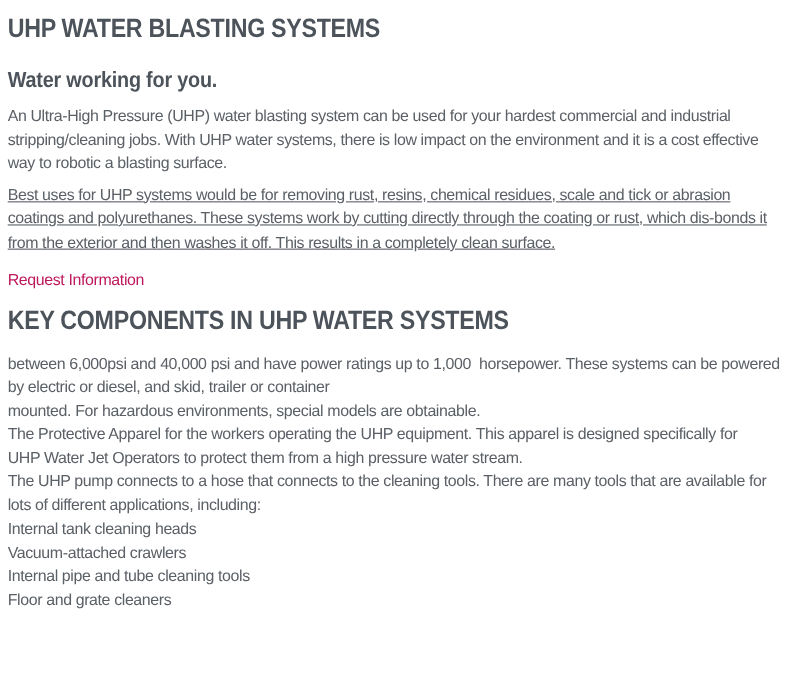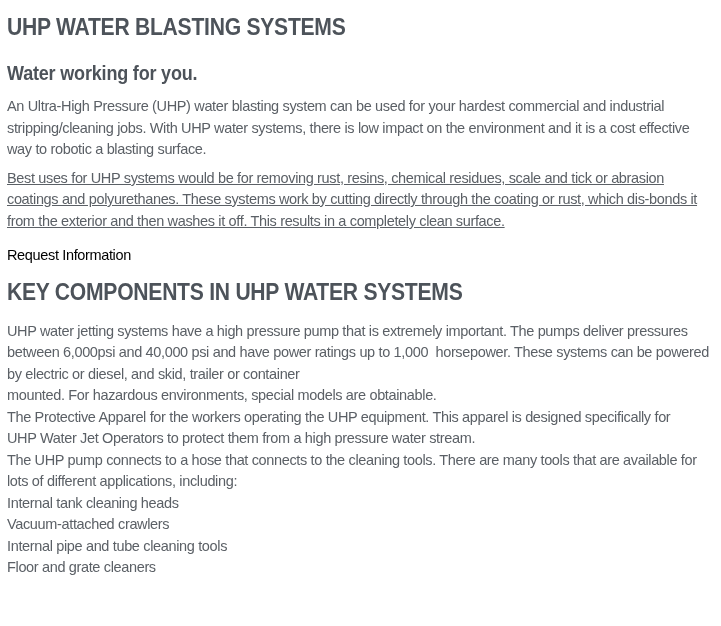--- a/index.html
+++ b/index.html
@@ -45,21 +45,21 @@
   }
   .para .line {
     white-space: pre;
   }
   .para1 { margin-top: 11px; }
   .para2 { margin-top: 7px; text-decoration: underline; }
   .request {
     margin: 13px 0 0 0;
     font-size: 14.5px;
     line-height: 21.5px;
-    color: #000000;
+    color: #be185d;
     letter-spacing: -0.35px;
     display: inline-block;
     text-decoration: none;
     cursor: pointer;
   }
   .request-wrap { margin: 0; }
   .heading2 { margin-top: 10px; }
   .section2-body { margin-top: 15px; }
 </style>
 </head>
@@ -82,21 +82,20 @@
       <div class="line">coatings and polyurethanes. These systems work by cutting directly through the coating or rust, which dis-bonds it</div>
       <div class="line">from the exterior and then washes it off. This results in a completely clean surface.</div>
     </div>
 
   <p class="request-wrap"><a class="request">Request Information</a></p>
 
   <h1 class="heading heading2">KEY COMPONENTS IN UHP WATER SYSTEMS</h1>
 
   <div class="section2-body">
     <div class="para">
-        <div class="line">UHP water jetting systems have a high pressure pump that is extremely important. The pumps deliver pressures</div>
         <div class="line">between 6,000psi and 40,000 psi and have power ratings up to 1,000  horsepower. These systems can be powered</div>
         <div class="line">by electric or diesel, and skid, trailer or container</div>
         <div class="line">mounted. For hazardous environments, special models are obtainable.</div>
       </div>
 
     <div class="para">
         <div class="line">The Protective Apparel for the workers operating the UHP equipment. This apparel is designed specifically for</div>
         <div class="line">UHP Water Jet Operators to protect them from a high pressure water stream.</div>
       </div>
 

